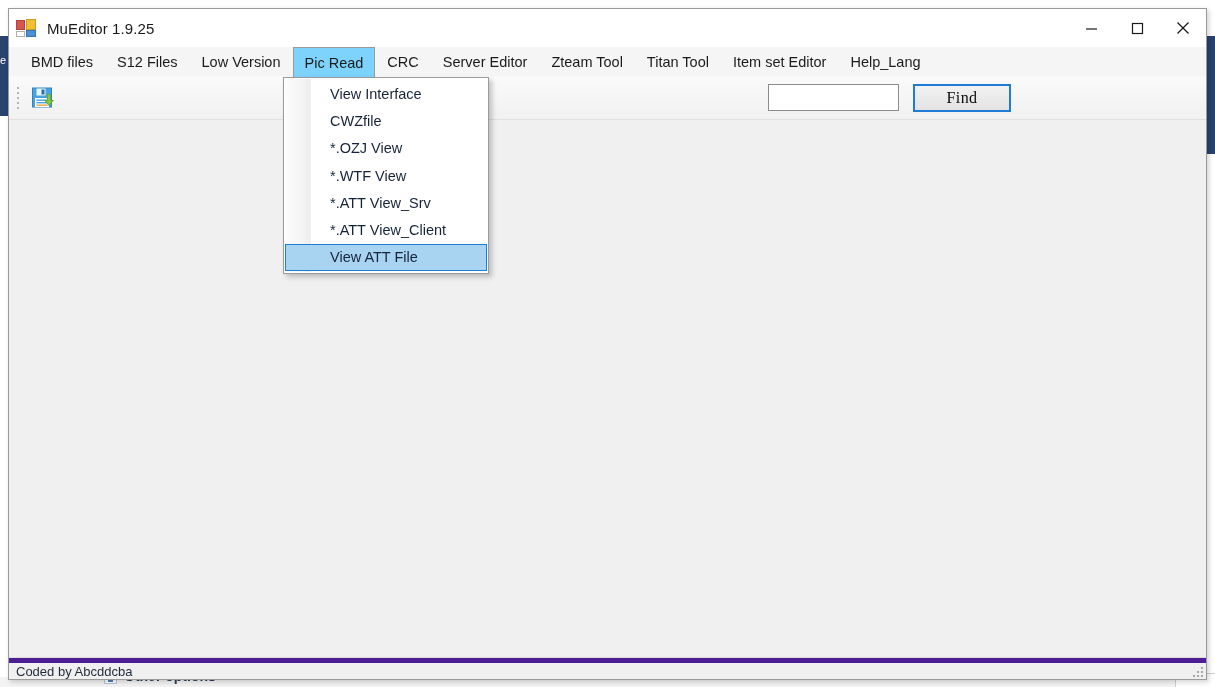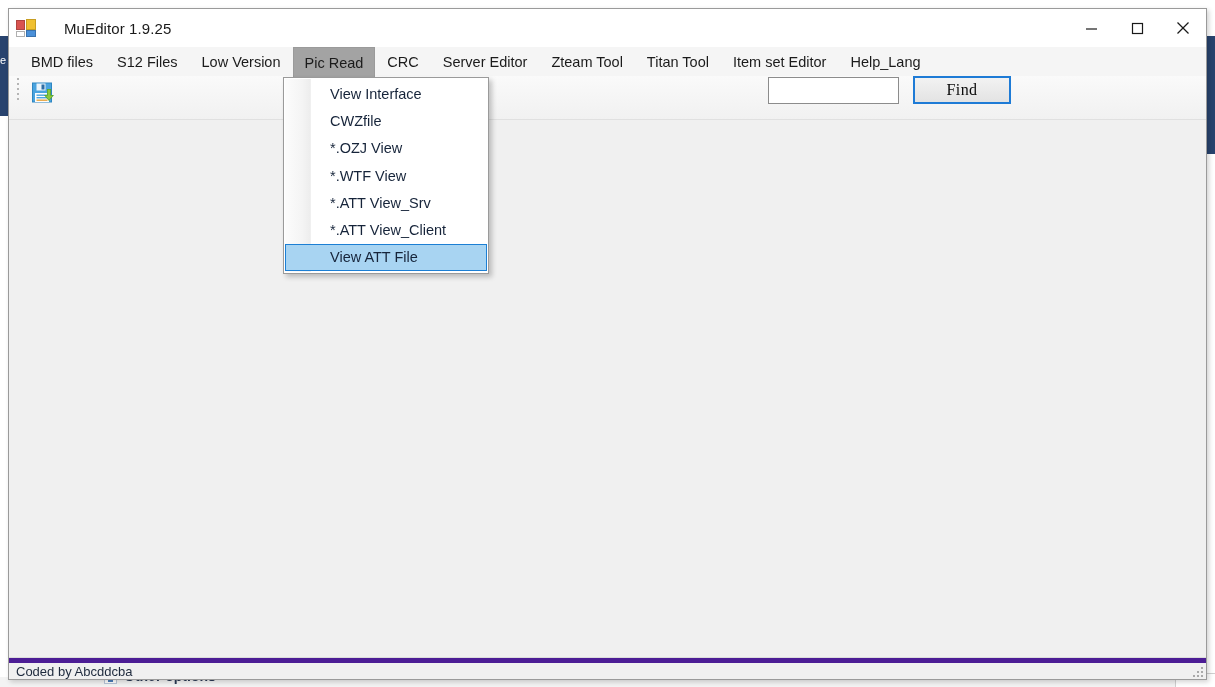--- a/index.html
+++ b/index.html
@@ -93,21 +93,20 @@
   }
 
   
   #title-bar {
     height: 38px;
     background: #ffffff;
     display: flex;
     align-items: center;
     flex: 0 0 auto;
     position: relative;
-    gap: 17px;
   }
   .title-icon {
     margin-left: 7px;
     width: 20px; height: 18px;
     position: relative;
     flex: 0 0 auto;
   }
   .ti-sq { position: absolute; }
   .ti-red   { left: 0px;  top: 1px;  width: 9px;  height: 10px; background: #d9534f; border: 1px solid #b04440; }
   .ti-yel   { left: 10px; top: 0px;  width: 10px; height: 11px; background: #f0c030; border: 1px solid #c79e22; }
@@ -155,34 +154,34 @@
     font-size: 14.5px;
     color: #1b1b1b;
     white-space: nowrap;
     cursor: default;
     border: 1px solid transparent;
     border-bottom: none;
     position: relative;
     top: 0;
   }
   .menu-item.active {
-    background: #a3a3a3;
+    background: #7dd3fc;
     border-color: #9a9a9a;
     height: 30px;
     z-index: 31;
     justify-content: center;
   }
 
   
   #toolbar {
     height: 44px;
     background: linear-gradient(to bottom, #fafafa 0%, #f1f1f1 100%);
     border-bottom: 1px solid #e0e0e0;
     display: flex;
-    align-items: flex-start;
+    align-items: center;
     flex: 0 0 auto;
     position: relative;
     z-index: 5;
   }
   .tb-grip {
     width: 9px; height: 26px;
     margin-left: 4px;
     display: flex;
     flex-direction: column;
     justify-content: center;

